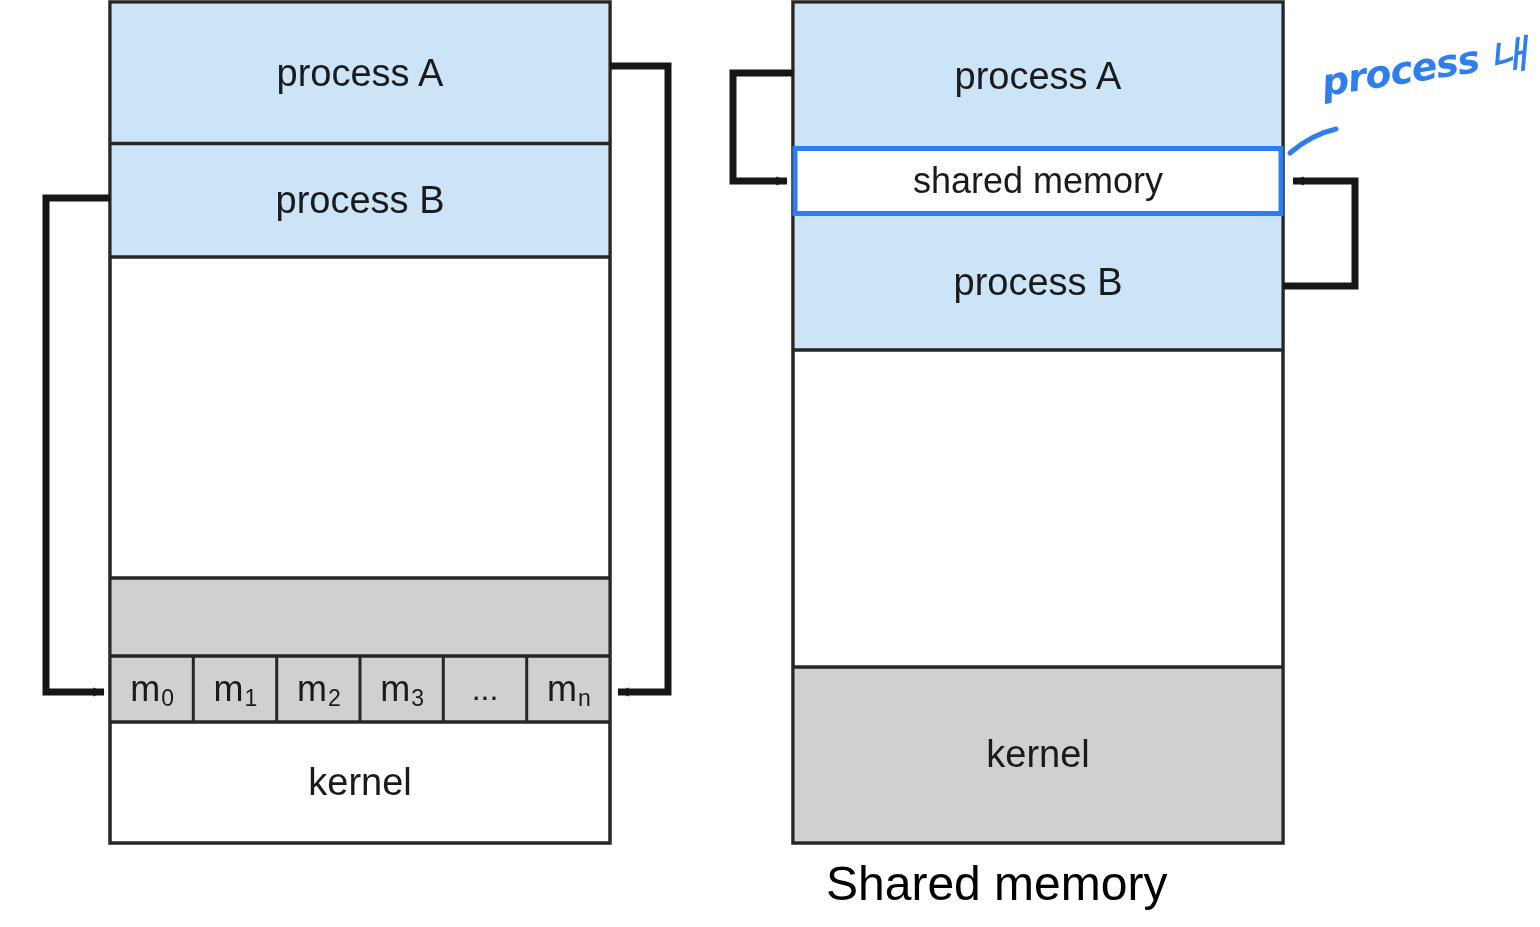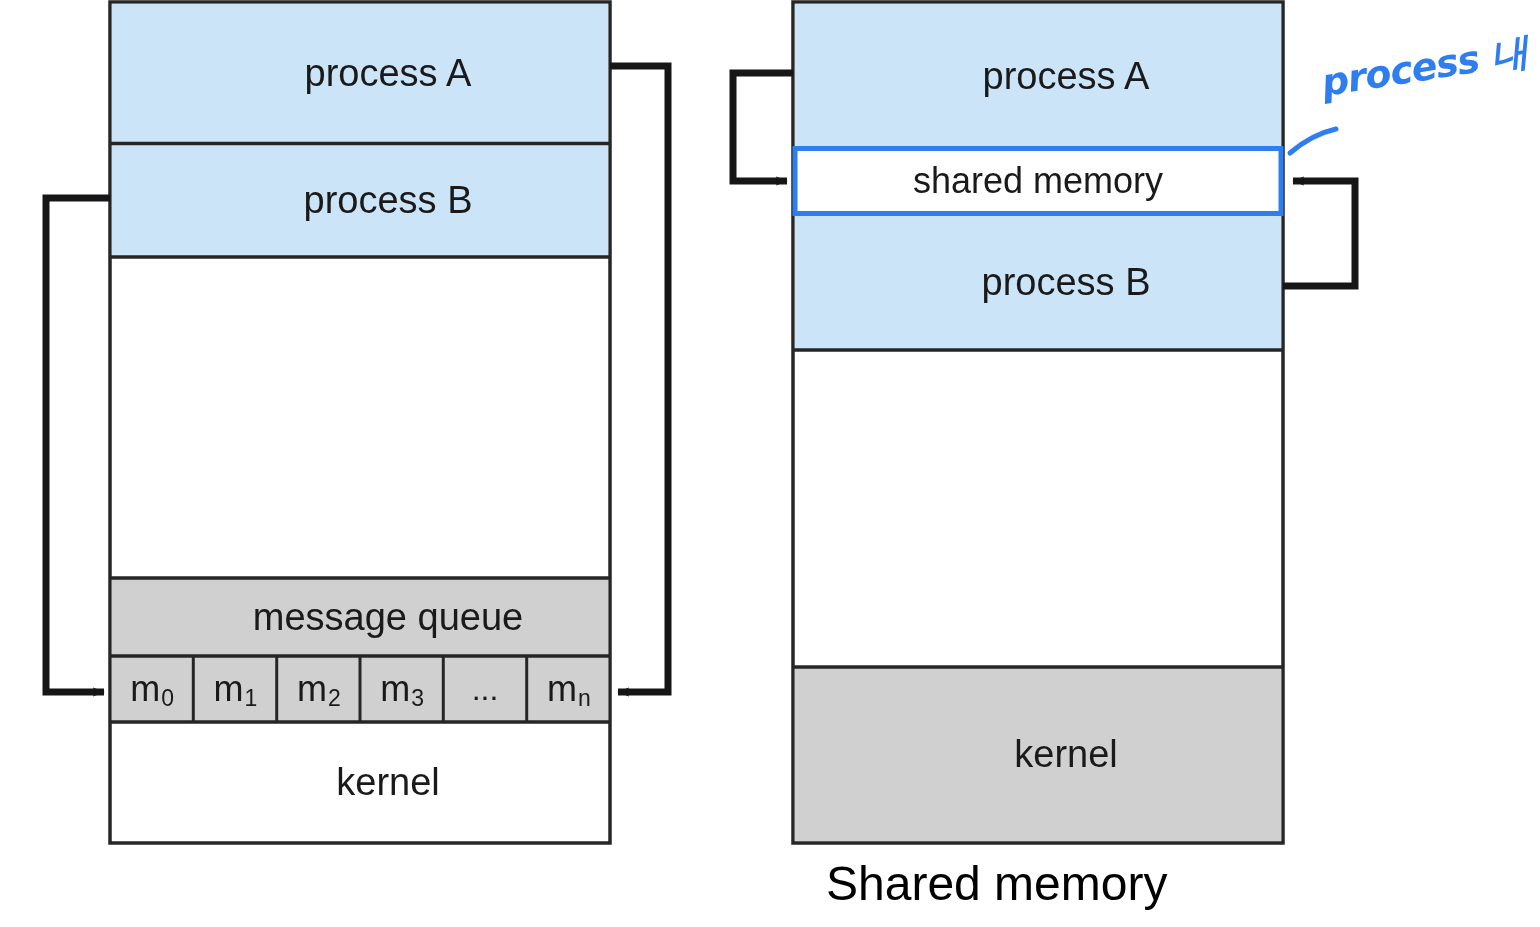--- a/index.html
+++ b/index.html
@@ -30,21 +30,21 @@
     position: absolute;
     display: flex;
     align-items: center;
     justify-content: center;
     color: #1a1a1a;
     font-family: "Liberation Sans", sans-serif;
     font-weight: 400;
     white-space: nowrap;
     pointer-events: none;
   }
-  .lbl-big   { font-size: 38px; padding-left: 28px; }
+  .lbl-big   { font-size: 38px; }
   .lbl-mid   { font-size: 36px; }
   .lbl-cell  { font-size: 36px; }
   .caption {
     position: absolute;
     color: #000000;
     font-family: "Liberation Sans", sans-serif;
     font-size: 48px;
     font-weight: 400;
     white-space: nowrap;
   }
@@ -131,21 +131,20 @@
       <path d="M1283,286 L1355,286 L1355,181 L1293,181" fill="none" stroke="#161616" stroke-width="7" stroke-linejoin="miter" marker-end="url(#ah)"></path>
 
       <path d="M1290,153 C1305,140 1318,133 1336,129" fill="none" stroke="#2f7ef0" stroke-width="5" stroke-linecap="round"></path>
     </g>
   </svg>
 
   <div class="box-label lbl-big" style="left:110px; top:4px; width:500px; height:139px;">process A</div>
 
   <div class="box-label lbl-big" style="left:110px; top:145px; width:500px; height:111px;">process B</div>
 
-  <div class="box-label lbl-big" style="left:110px; top:578px; width:500px; height:78px;">message queue</div>
 
   <div class="box-label lbl-big" style="left:110px; top:722px; width:500px; height:121px;">kernel</div>
 
   <div class="box-label lbl-cell" style="left:110px; top:656px; width:83.3px; height:66px;">
     <span>m</span>
       <span class="cell-sub">0</span>
   </div>
   <div class="box-label lbl-cell" style="left:193.3px; top:656px; width:83.4px; height:66px;">
     <span>m</span>
       <span class="cell-sub">1</span>

